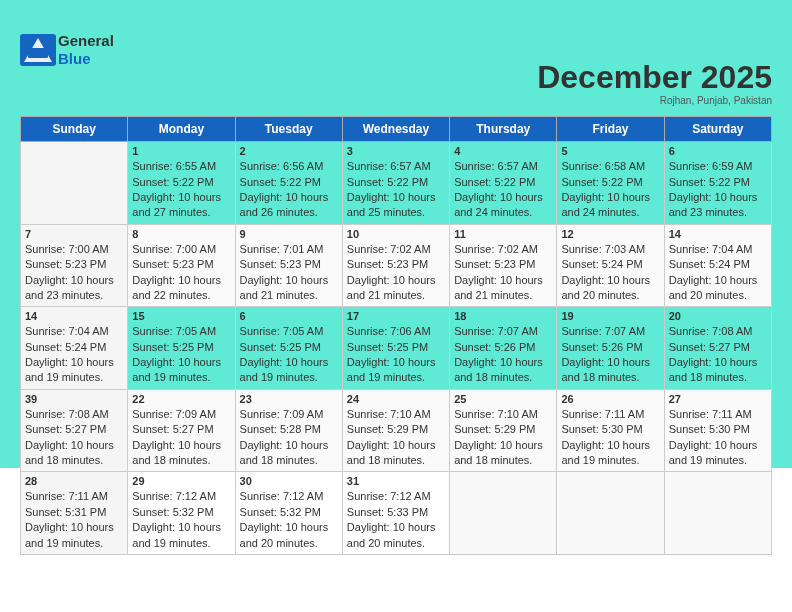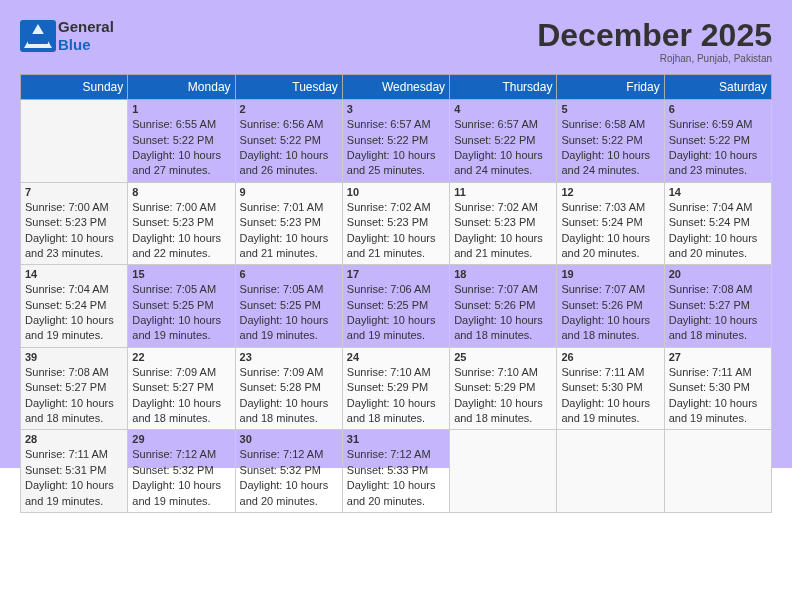--- a/index.html
+++ b/index.html
@@ -6,22 +6,22 @@
     body {
       font-family: Arial, sans-serif;
       background: #fff;
       width: 792px;
       height: 612px;
       overflow: hidden;
     }
     .page {
       width: 792px;
       height: 468px;
-      padding: 18px 20px 10px 20px;
-      background: #c4b5fd;
+      padding: 32px 20px 10px 20px;
+      background: #5eead4;
     }
     .header {
       display: flex;
       justify-content: space-between;
       align-items: flex-start;
       margin-bottom: 10px;
     }
     .logo {
       display: flex;
       align-items: center;
@@ -34,43 +34,44 @@
       line-height: 1.2;
     }
     .logo-text .blue { color: #1565c0; }
     .logo-icon {
       width: 36px;
       height: 32px;
       margin-right: 2px;
     }
     .title-block {
       text-align: right;
+      margin-top: 28px;
     }
     .month-title {
       font-size: 32px;
       font-weight: bold;
       color: #333;
       line-height: 1.1;
     }
     .location {
       font-size: 10px;
       color: #555;
     }
     table {
       width: 100%;
       border-collapse: collapse;
       table-layout: fixed;
     }
     thead tr th {
       background: #1565c0;
       color: #fff;
       font-size: 12px;
-      font-weight: normal;
+      font-weight: bold;
       padding: 5px 4px;
-      text-align: right;
+      text-align: center;
       border: 1px solid #aaa;
     }
     tbody tr td {
       border: 1px solid #ccc;
       vertical-align: top;
       padding: 3px 4px;
       font-size: 9.5px;
       color: #333;
       height: 82px;
     }

